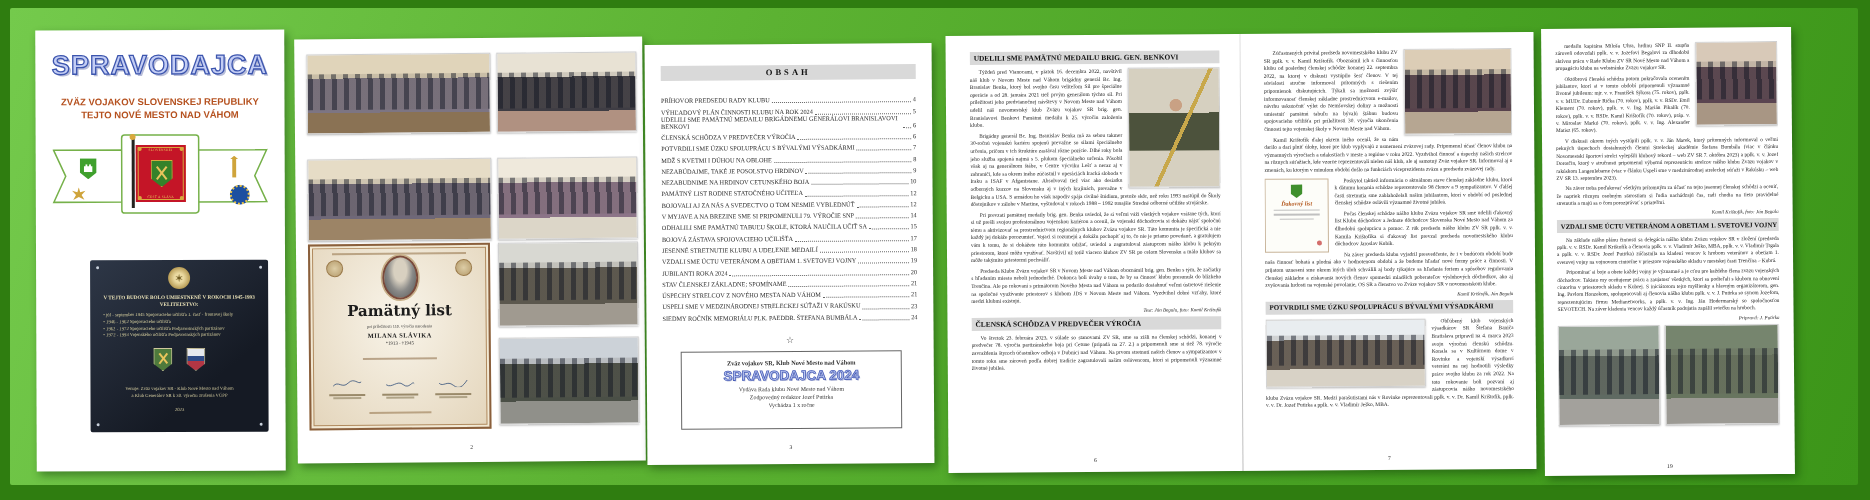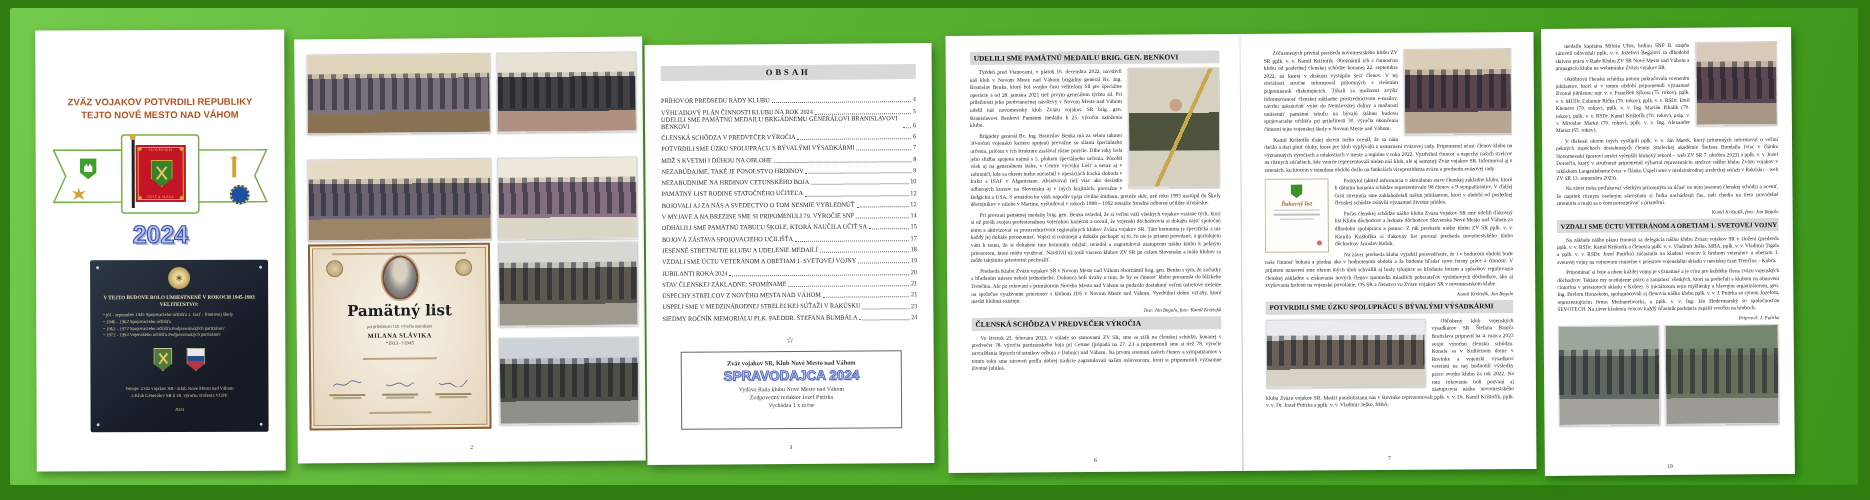--- a/index.html
+++ b/index.html
@@ -127,21 +127,22 @@
   .dak-line{height:1.5px;background:#c0c0c0;margin:3px 8px 0;}
   .dak-stamp{position:absolute;right:6px;bottom:6px;width:5px;height:5px;border-radius:50%;background:#c03030;opacity:.7;}
   .pg19-photos{clear:both;display:flex;gap:5px;margin-top:4px;}
 </style>
 </head>
 <body>
 
 <div class="surface"></div>
 
 <section class="card" style="left:36px;top:30px;width:249px;height:441px;transform:rotate(-0.2deg);">
-  <div class="cover-sub" style="top:66px;">ZVÄZ VOJAKOV POTVRDILI REPUBLIKY</div>
+  <div class="cover-title">SPRAVODAJCA</div>
+  <div class="cover-sub" style="top:66px;">ZVÄZ VOJAKOV SLOVENSKEJ REPUBLIKY</div>
   <div class="cover-sub" style="top:79px;">TEJTO NOVÉ MESTO NAD VÁHOM</div>
 
   <div class="ribbon-wrap">
     <svg width="221" height="88" viewBox="0 0 221 88">
       <path d="M4 20 L78 20 L78 72 L4 72 L16 46 Z" fill="#ffffff" stroke="#76b14a" stroke-width="1.5"></path>
       <path d="M217 20 L143 20 L143 72 L217 72 L205 46 Z" fill="#ffffff" stroke="#76b14a" stroke-width="1.5"></path>
       <rect x="72" y="5" width="77" height="78" rx="3" fill="#ffffff" stroke="#76b14a" stroke-width="1.5"></rect>
     </svg>
     <div class="shield-castle">
         <i class="castle"></i>
@@ -158,21 +159,20 @@
       <div class="flag-shield">
         <span class="sword x1"></span>
         <span class="sword x2"></span>
       </div>
       <div class="flag-motto">ČESŤ A SLÁVA</div>
     </div>
     <div class="torch"></div>
     <div class="eu"></div>
   </div>
 
-  <div class="cover-year">2024</div>
 
   <div class="plaque">
     <span class="screw" style="left:6px;top:6px;"></span>
     <span class="screw" style="right:6px;top:6px;"></span>
     <span class="screw" style="left:6px;bottom:6px;"></span>
     <span class="screw" style="right:6px;bottom:6px;"></span>
     <div class="plq-emblem">✶</div>
     <div class="plq-title">
       <span>V TEJTO BUDOVE BOLO UMIESTNENÉ V ROKOCH 1945-1993</span><br>
       <span>VELITEĽSTVO:</span>

